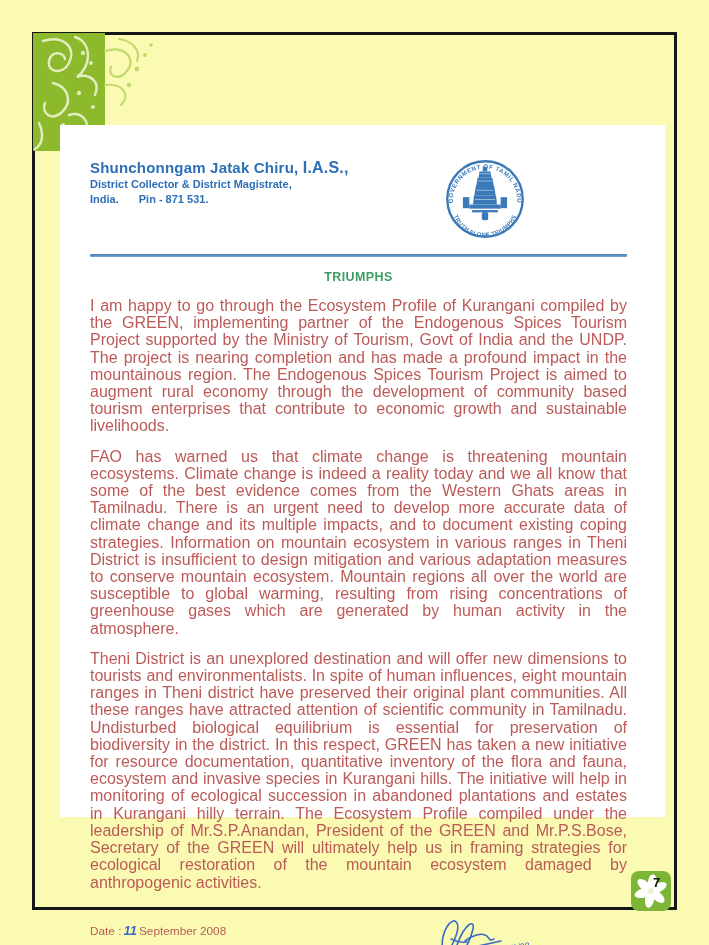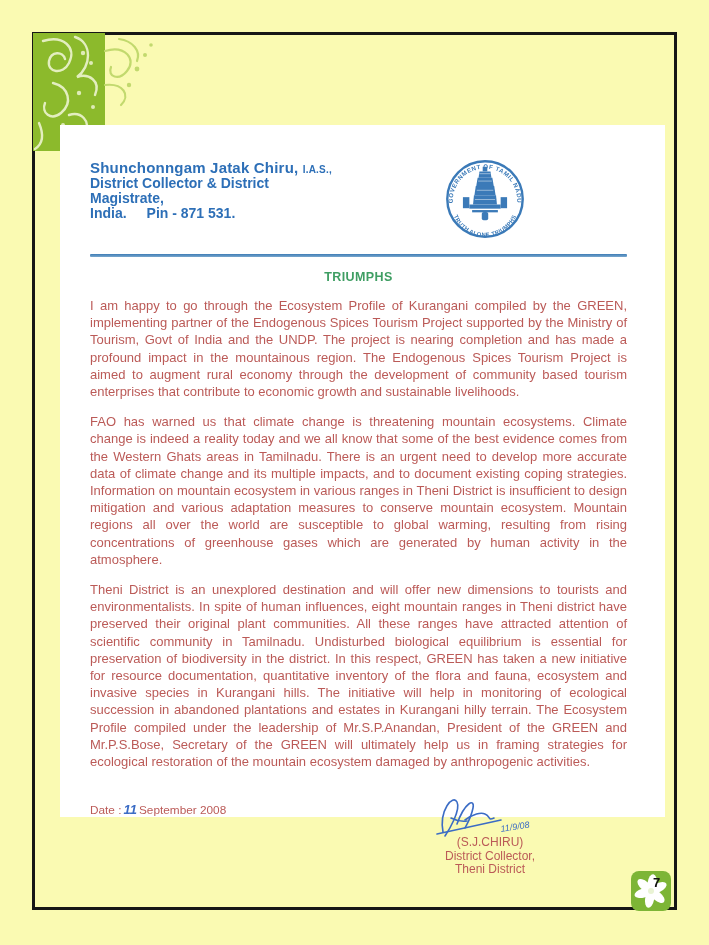--- a/index.html
+++ b/index.html
@@ -23,40 +23,40 @@
   .letter {
     position:absolute; left:60px; top:125px;
     width:605px; height:692px;
     background:#ffffff;
     padding:28px 38px 0 30px;
   }
   
   .letterhead { display:flex; align-items:flex-start; }
   .lh-left { width:252px; color:#2d6fb7; padding-top:6px; }
   .lh-name { font-size:15px; font-weight:bold; letter-spacing:.2px; white-space:nowrap; }
-  .lh-name-suffix { font-size:10px; font-weight:bold; }
-  .lh-line { font-size:14px; font-weight:bold; line-height:15px; }
+  .lh-name-suffix { font-size:16px; font-weight:bold; }
+  .lh-line { font-size:11px; font-weight:bold; line-height:15px; }
   .lh-line4 { display:flex; gap:20px; }
   .lh-seal { width:92px; margin:0 auto; }
   .lh-right { width:156px; color:#2d6fb7; padding-top:8px; }
   .lh-contact { font-size:10.4px; font-weight:bold; line-height:15.5px; white-space:nowrap; }
   .rule {
     margin-top:9px; height:3px;
     background:linear-gradient(#3d7cb6, #7aa8cd);
     border-radius:1px;
   }
   
   .heading {
     margin-top:13px; text-align:center;
     color:#3f9e63; font-size:12.5px; font-weight:bold; letter-spacing:.4px;
   }
   .para {
     margin-top:13px;
     color:#bb5a57;
-    font-size:13px; line-height:17.2px;
+    font-size:16px; line-height:17.2px;
     text-align:justify;
   }
   
   .closing-row { margin-top:20px; display:flex; align-items:flex-start; }
   .date-line {
     margin-top:12px;
     color:#bb5a57; font-size:11.8px; white-space:nowrap;
   }
   .date-day { color:#3b6cc5; font-size:13px; font-weight:bold; font-style:italic; padding:0 2px; }
   .sig-block {

